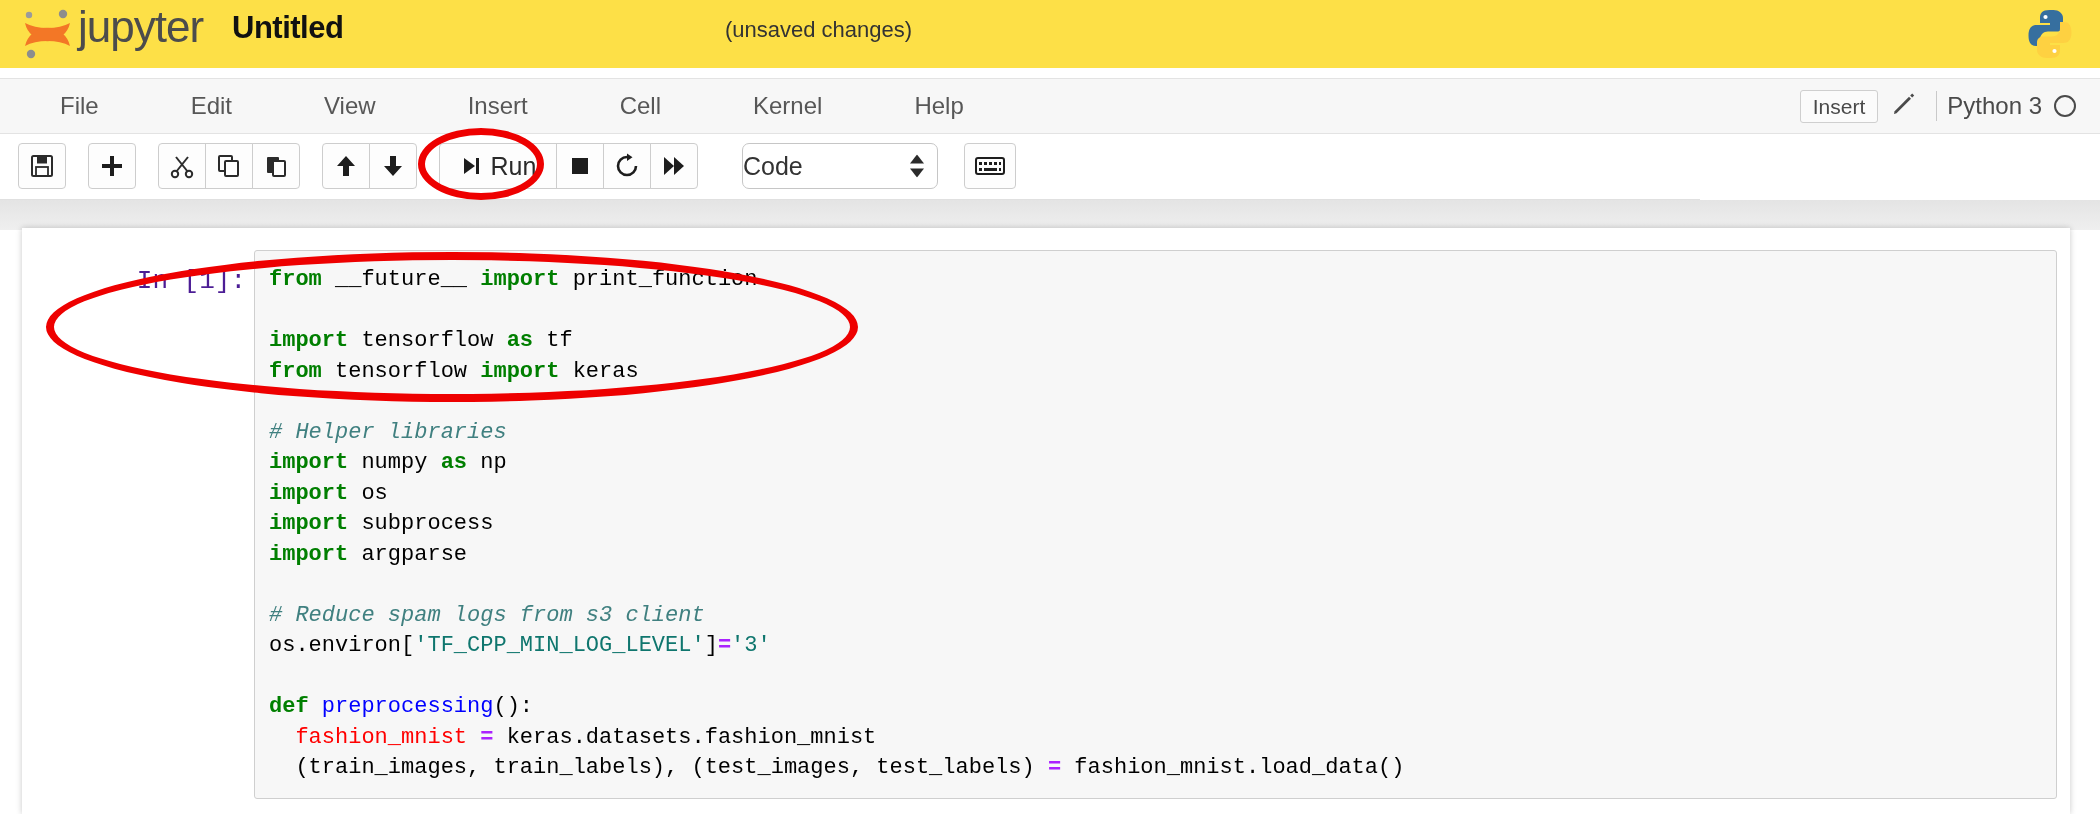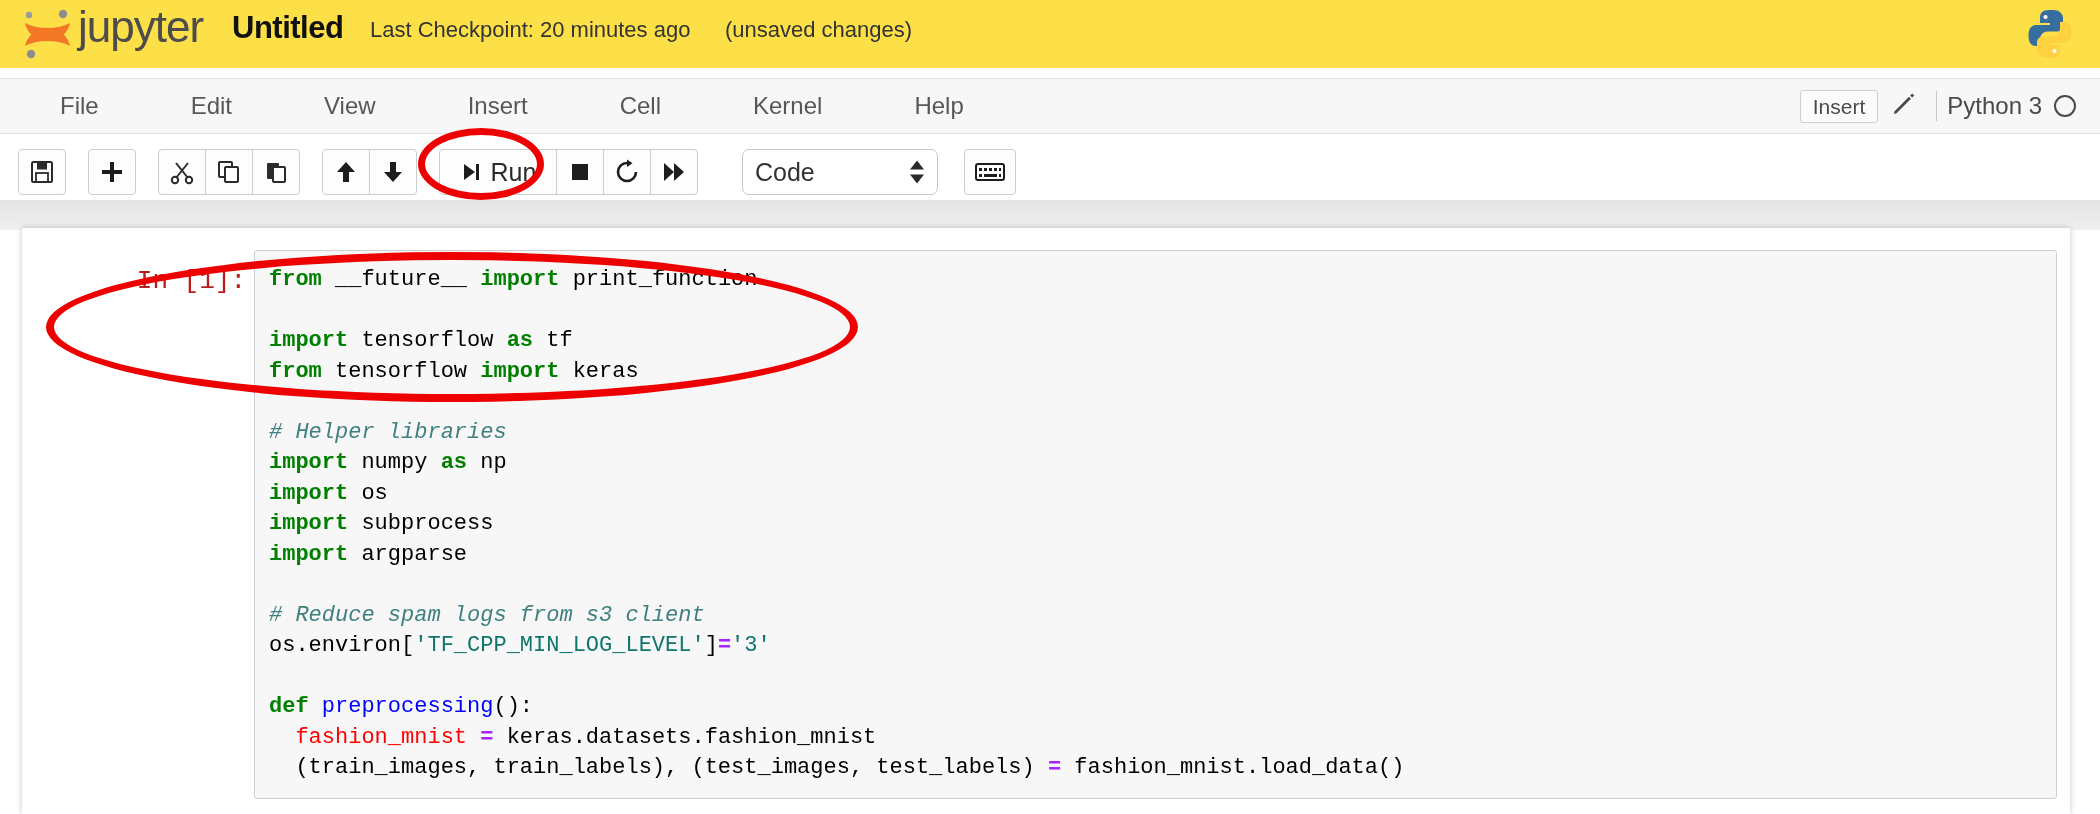--- a/index.html
+++ b/index.html
@@ -131,21 +131,21 @@
     width: 22px; height: 22px;
     border: 2.5px solid #4a4a4a;
     border-radius: 50%;
     background: transparent;
     margin-right: 6px;
   }
 
   
   .toolbar {
     position: absolute;
-    left: 0; top: 140px;
+    left: 0; top: 134px;
     width: 1700px; height: 66px;
     background: #ffffff;
     border-bottom: 1px solid #e0e0e0;
   }
   .tb-inner {
     position: absolute;
     left: 18px; top: 9px;
     display: flex;
     align-items: center;
   }
@@ -175,21 +175,21 @@
     color: #2a2a2a;
   }
   .tb-select {
     margin-left: 22px;
     width: 196px; height: 46px;
     border: 1px solid #c6c6c6;
     border-radius: 7px;
     background: #ffffff;
     display: flex;
     align-items: center;
-    padding: 0 12px;
+    padding: 0 0;
     font-size: 25px;
     color: #333333;
     cursor: pointer;
     position: relative;
   }
   .tb-select .spin {
     position: absolute;
     right: 12px; top: 50%;
     transform: translateY(-50%);
     display: flex; flex-direction: column; gap: 3px;
@@ -224,21 +224,21 @@
     left: 0; top: 20px;
     width: 2048px;
   }
   .prompt {
     position: absolute;
     left: 92px; top: 18px;
     width: 132px;
     text-align: right;
     font-family: "Liberation Mono", "DejaVu Sans Mono", monospace;
     font-size: 26px;
-    color: #b91c1c;
+    color: #4c1d95;
     white-space: pre;
   }
   .input-area {
     position: absolute;
     left: 232px; top: 2px;
     width: 1803px;
     min-height: 546px;
     background: #f7f7f7;
     border: 1px solid #cfcfcf;
     border-radius: 3px;
@@ -290,21 +290,20 @@
         <circle cx="11" cy="9" r="3.2" fill="#9b9b9b"></circle>
         <circle cx="45" cy="8" r="4.2" fill="#8d8d8d"></circle>
         <circle cx="13" cy="48" r="4.2" fill="#8d8d8d"></circle>
         <path d="M7,17 A23,23 0 0,0 52,17 A31,16 0 0,1 7,17 Z" fill="#f37726"></path>
         <path d="M7,40 A23,23 0 0,1 52,40 A31,16 0 0,0 7,40 Z" fill="#f37726"></path>
       </svg>
     </div>
 
     <div class="brand-text">jupyter</div>
     <div class="nb-title">Untitled</div>
-    <div class="nb-checkpoint">Last Checkpoint: 20 minutes ago</div>
     <div class="nb-unsaved">(unsaved changes)</div>
 
     <div class="py-logo">
       <svg width="56" height="56" viewBox="0 0 56 56">
         <path d="M27.5,4 C20,4 18,7.5 18,12 v5 h10 v2 H14.5 C10,19 6.5,22 6.5,29.5 C6.5,37 9.5,40 14,40 h4 v-6.5 C18,29 21.5,25.5 26,25.5 h9 c3.5,0 6,-2.5 6,-6 V12 C41,7.5 36.5,4 31.5,4 Z" fill="#366f9f"></path>
         <circle cx="23.5" cy="11" r="2.1" fill="#ffffff"></circle>
         <path d="M28.5,52 C36,52 38,48.5 38,44 v-5 H28 v-2 h13.5 C46,37 49.5,34 49.5,26.5 C49.5,19 46.5,16 42,16 h-4 v6.5 C38,27 34.5,30.5 30,30.5 h-9 c-3.5,0 -6,2.5 -6,6 V44 C15,48.5 19.5,52 24.5,52 Z" fill="#fed141"></path>
         <circle cx="32.5" cy="45" r="2.1" fill="#ffffff"></circle>
       </svg>
     </div>

